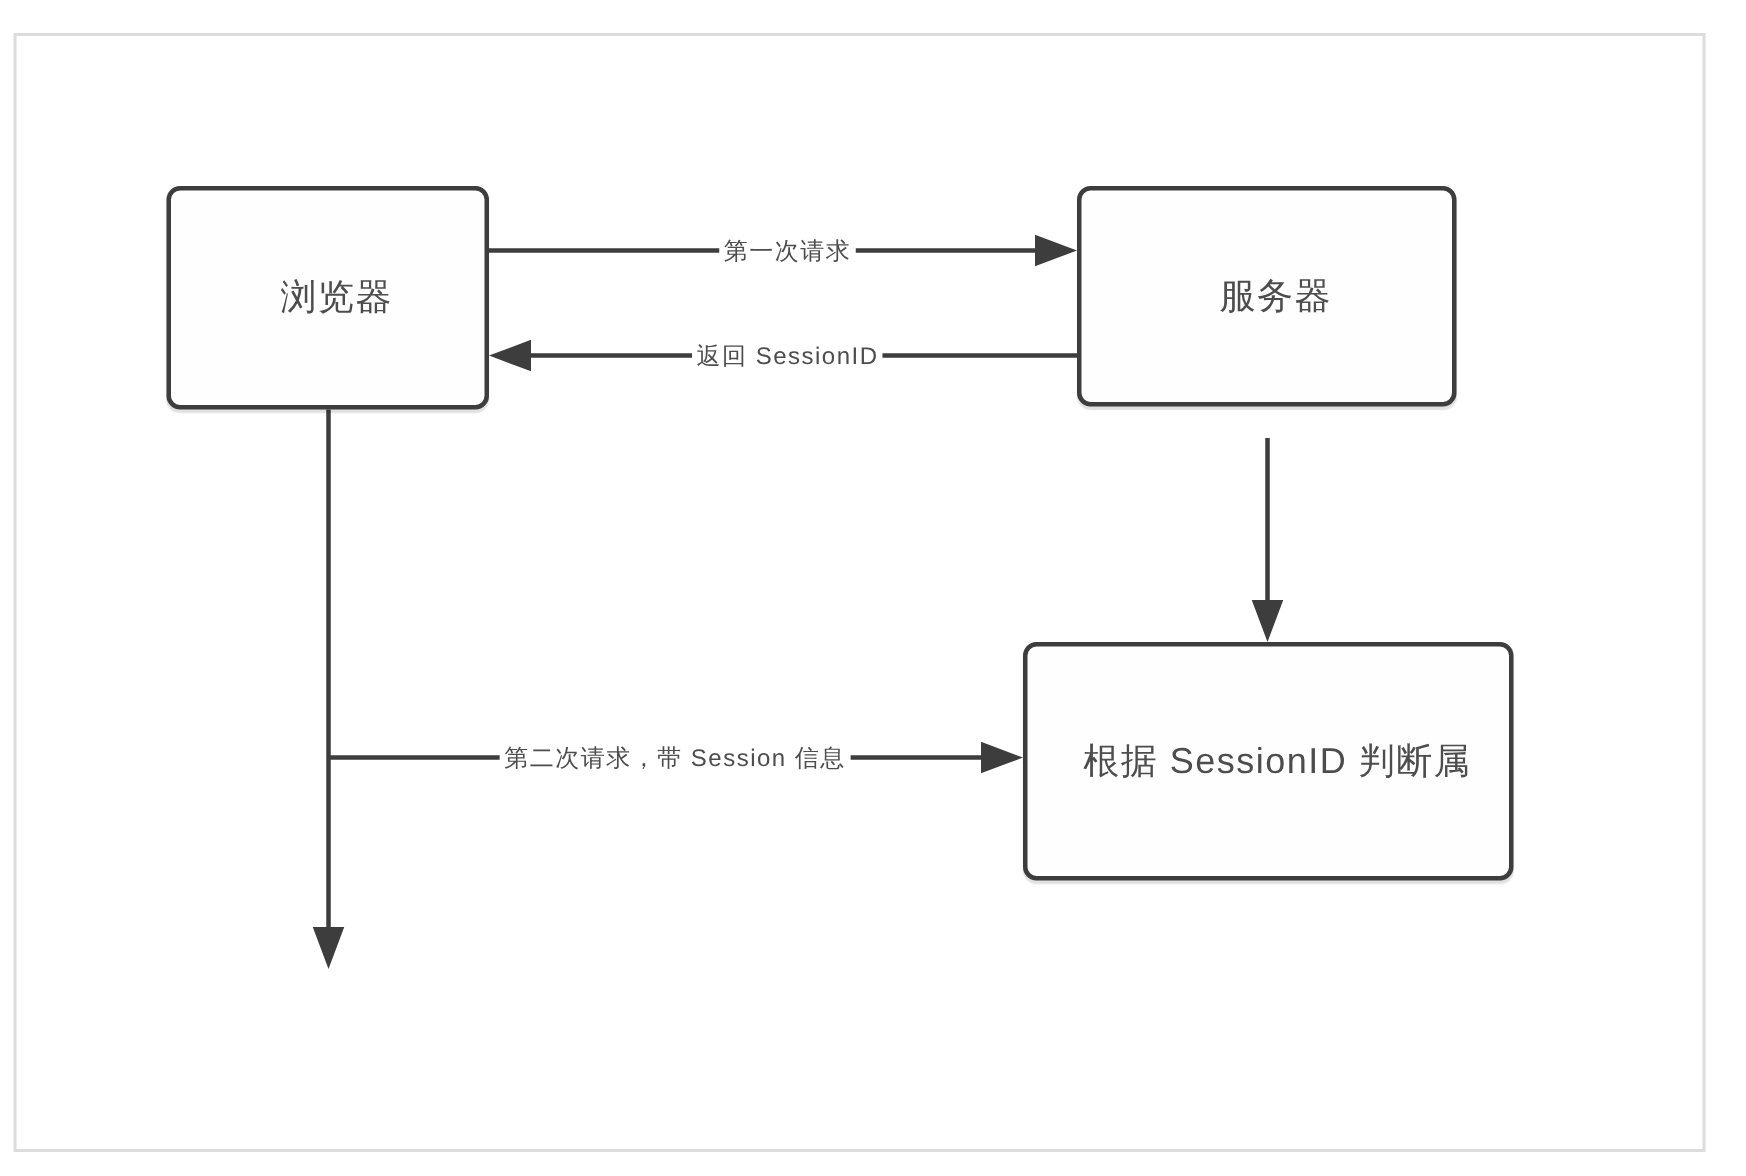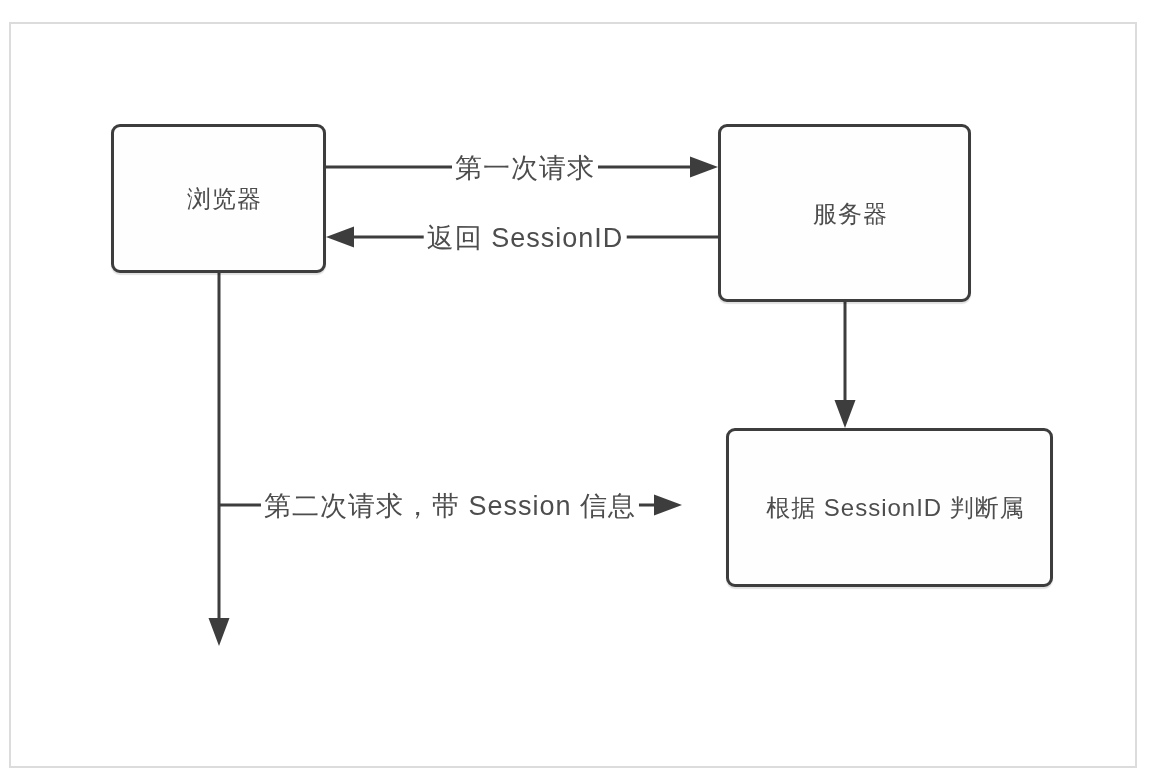--- a/index.html
+++ b/index.html
@@ -46,28 +46,28 @@
     color: #4d4d4d;
     font-size: 24px;
     letter-spacing: 1px;
     line-height: 35px;
     text-align: center;
     z-index: 3;
     box-shadow: 0 2px 1px rgba(0,0,0,0.12);
     padding-left: 12px;
   }
   #browser-box { left: 111px; top: 124px; width: 215px; height: 149px; }
-  #server-box  { left: 718px; top: 124px; width: 253px; height: 178px; }
-  #session-box { left: 682px; top: 428px; width: 327px; height: 159px; line-height: 33px; margin-left: 44px; }
+  #server-box  { left: 718px; top: 124px; width: 253px; height: 147px; }
+  #session-box { left: 682px; top: 428px; width: 327px; height: 159px; line-height: 33px; }
   .edge-label {
     position: absolute;
     transform: translate(-50%, -50%);
     background: #ffffff;
     color: #4d4d4d;
-    font-size: 27px;
+    font-size: 16px;
     letter-spacing: 1px;
     white-space: nowrap;
     padding: 0 3px;
     z-index: 4;
   }
   #first-request-label  { left: 525px; top: 168px; }
   #return-sessionid-label { left: 525px; top: 238px; text-align: right; }
   #second-request-label { left: 450px; top: 506px; }
 </style>
 </head>

